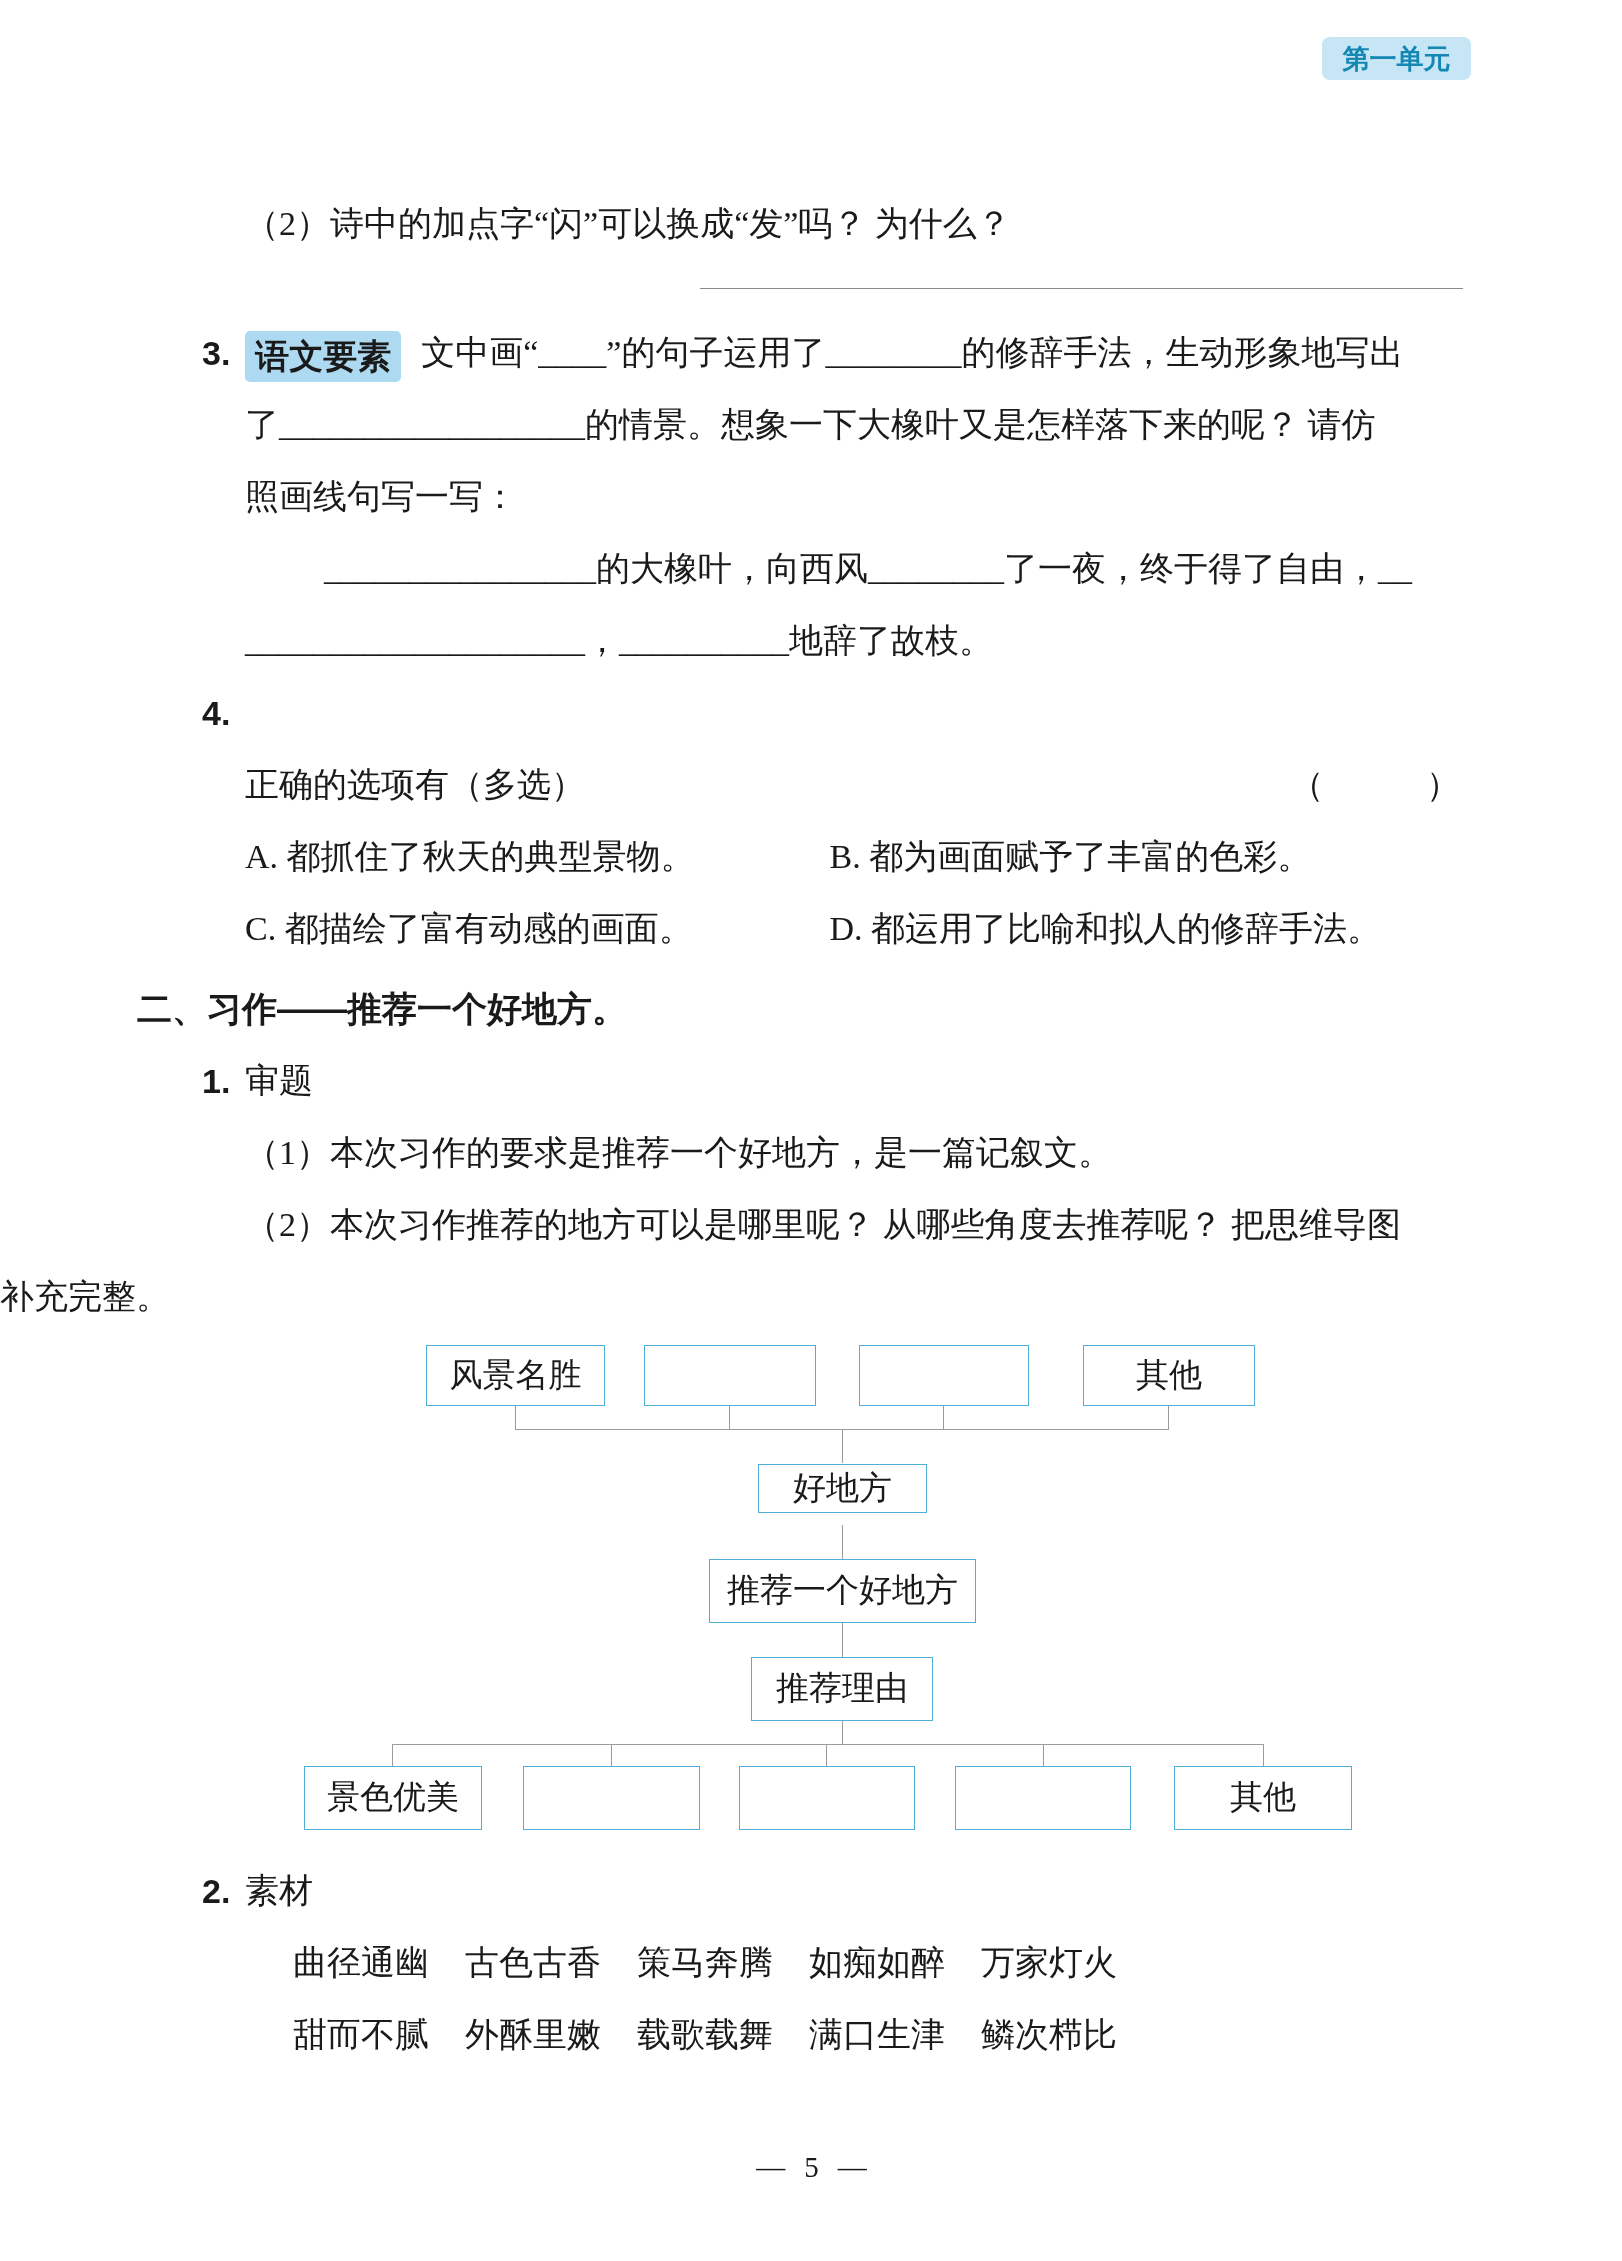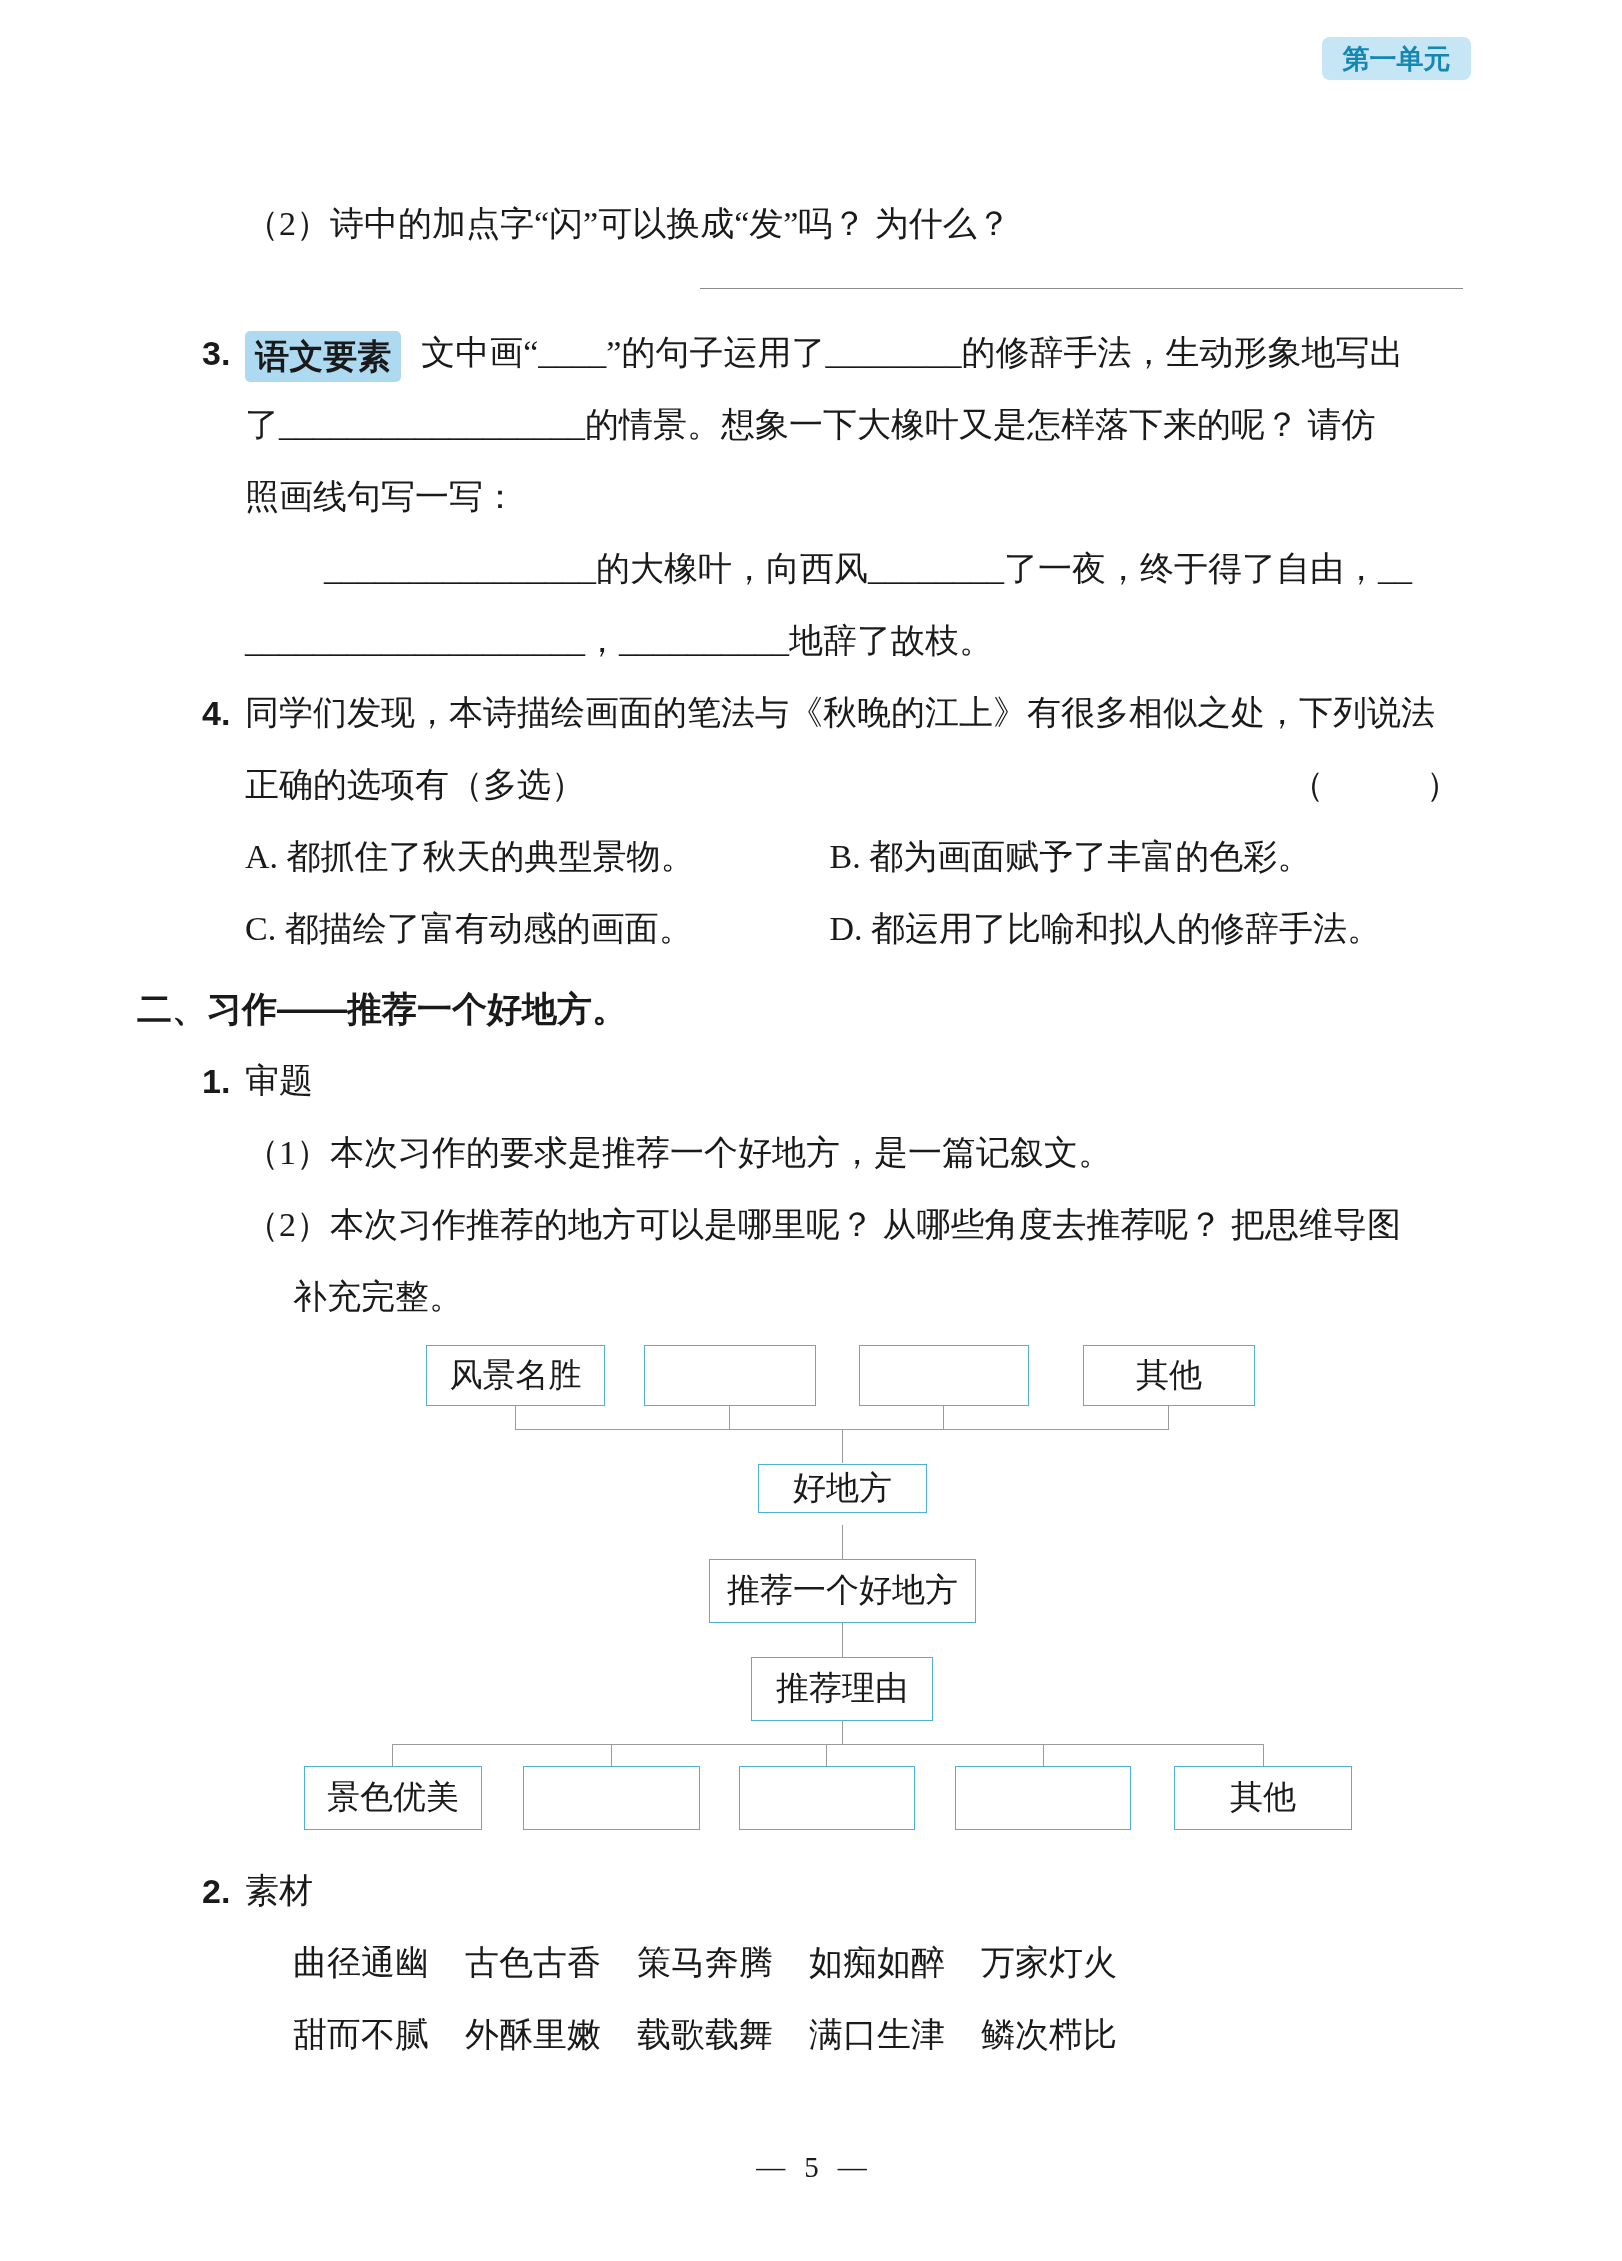--- a/index.html
+++ b/index.html
@@ -24,21 +24,21 @@
     border-radius:7.6px;
     text-align:right;
   }
   
   .content{position:absolute;left:0;top:0;right:0;padding-top:188px;}
   .ln{
     position:relative;height:72px;line-height:72px;
     font-size:34px;white-space:nowrap;
   }
   .pl-body{padding-left:245px;}
-  .pl-sub{padding-left:293px;}
+  .pl-sub{}
   .pl-l4{padding-left:324px;}
   .num{
     position:absolute;left:202px;top:0;
     font-family:"Liberation Sans", sans-serif;font-weight:bold;
   }
   .tag{
     display:inline-block;
     background:var(--highlight_bg,#addaf1);
     font-family:"Liberation Sans", sans-serif;font-weight:bold;
     line-height:51px;padding:0 10.2px;border-radius:5.1px;
@@ -105,21 +105,20 @@
     </div>
     <div class="ln pl-l4">
       <span>________________的大橡叶，向西风________了一夜，终于得了自由，__</span>
     </div>
     <div class="ln pl-body">
       <span>____________________，__________地辞了故枝。</span>
     </div>
 
     <div class="ln pl-body">
       <span class="num">4.</span>
-      <span>同学们发现，本诗描绘画面的笔法与《秋晚的江上》有很多相似之处，下列说法</span>
     </div>
     <div class="ln pl-body">
       <span>正确的选项有（多选）</span>
       <span class="bracket">（　　　）</span>
     </div>
     <div class="ln pl-body">
       <span class="opt-first">A. 都抓住了秋天的典型景物。</span>
       <span>B. 都为画面赋予了丰富的色彩。</span>
     </div>
     <div class="ln pl-body">

